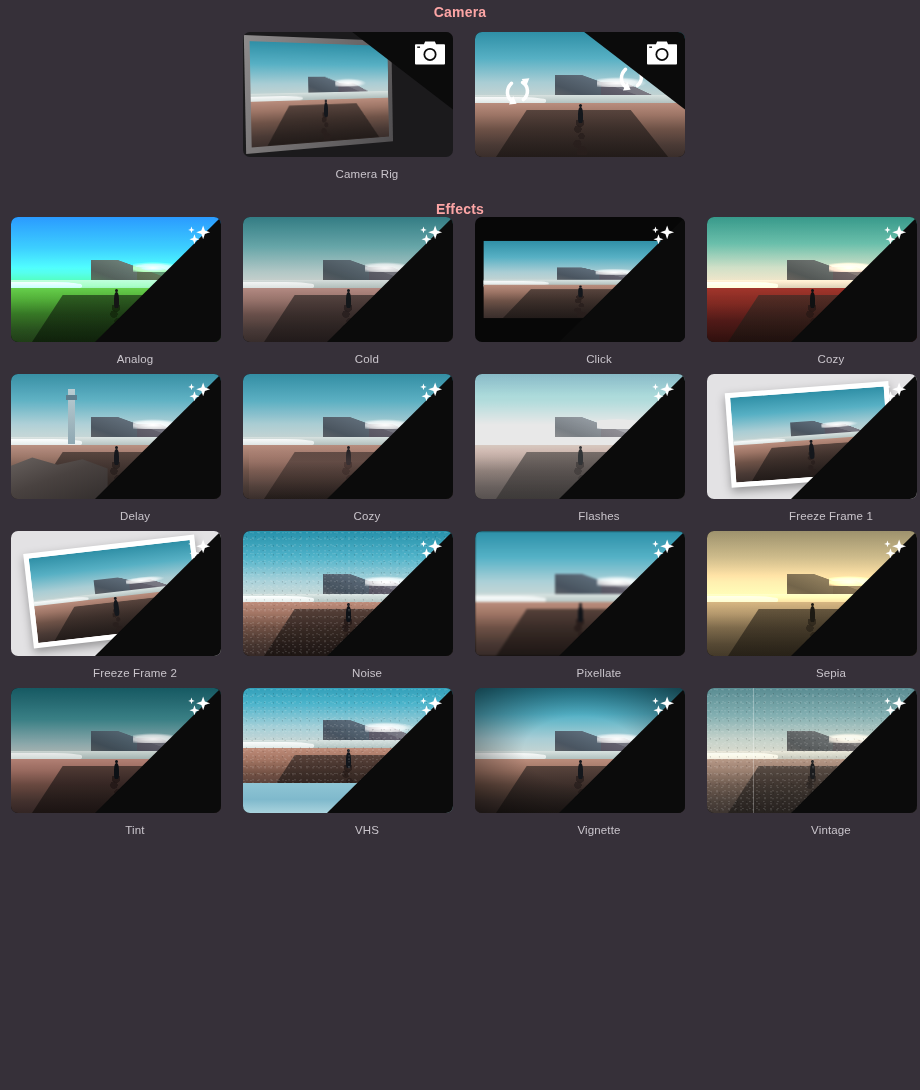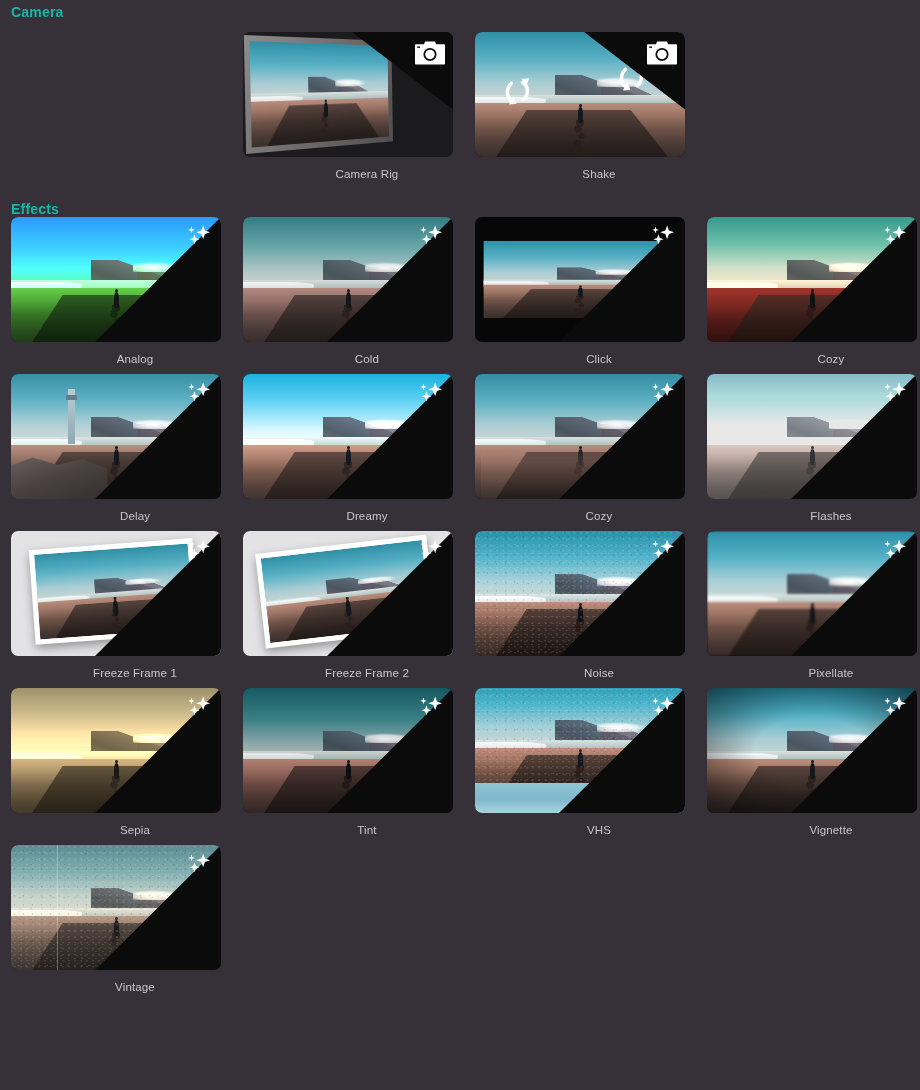--- a/index.html
+++ b/index.html
@@ -8,21 +8,22 @@
     width: 920px;
     height: 1090px;
     background: #363039;
     font-family: "Liberation Sans", sans-serif;
     overflow: hidden;
   }
 
   .browser { padding: 0 11px; }
 
   .section-header {
-    color: #14b8a6;
+    text-align: center;
+    color: #fca5a5;
     font-size: 14px;
     font-weight: bold;
     letter-spacing: 0.2px;
   }
   .section-header.camera { padding-top: 4px; padding-bottom: 12px; }
   .section-header.effects { padding-top: 12px; padding-bottom: 0; }
 
   .grid {
     display: grid;
     grid-template-columns: repeat(4, 210px);
@@ -330,21 +331,20 @@
          <div class="corner camera-corner"></div>
          <div class="badge-icon">
             <svg viewBox="0 0 34 28">
   <path fill="#fff" d="M11.5 1 h11 l1.4 3.2 H33 a1 1 0 0 1 1 1 V26 a1 1 0 0 1 -1 1 H1 a1 1 0 0 1 -1 -1 V5.2 a1 1 0 0 1 1 -1 h9.1 Z"></path>
   <circle cx="17" cy="15.6" r="7.4" fill="#0b0b0b"></circle>
   <circle cx="17" cy="15.6" r="5.4" fill="#fff"></circle>
   <rect x="2.5" y="6.6" width="3.2" height="1.6" fill="#0b0b0b"></rect>
 </svg>
           </div>
        </div>
-       <div class="tile-label">Shake</div>
       </div>
     </div>
 
   <div class="section-header effects">Effects</div>
   <div class="grid effects-grid" id="effects-grid">
       <div class="tile fx-analog">
         <div class="thumb">
 
   <div class="photo">
     <div class="sky"></div>
@@ -468,46 +468,20 @@
          <div class="badge-icon">
             <svg viewBox="0 0 32 30">
   <path fill="#fff" d="M21.5 1.5 L23.4 7.0 L28.9 8.9 L23.4 10.8 L21.5 16.3 L19.6 10.8 L14.1 8.9 L19.6 7.0 Z"></path>
   <path fill="#fff" d="M12.2 11.0 L13.6 15.0 L17.6 16.4 L13.6 17.8 L12.2 21.8 L10.8 17.8 L6.8 16.4 L10.8 15.0 Z"></path>
   <path fill="#fff" d="M9.0 2.8 L9.9 5.4 L12.5 6.3 L9.9 7.2 L9.0 9.8 L8.1 7.2 L5.5 6.3 L8.1 5.4 Z"></path>
 </svg>
           </div>
        </div>
        <div class="tile-label">Delay</div>
       </div>
-      <div class="tile fx-dreamy">
-        <div class="thumb">
-
-  <div class="photo">
-    <div class="sky"></div>
-    <div class="mountains"></div>
-    <div class="mountains2"></div>
-    <div class="clouds"></div>
-    <div class="sea"></div>
-    <div class="surf"></div>
-    <div class="beach"></div>
-    <div class="wetsand"></div>
-    <div class="footprints"></div>
-    <div class="person"></div>
-  </div>
-         <div class="corner"></div>
-         <div class="badge-icon">
-            <svg viewBox="0 0 32 30">
-  <path fill="#fff" d="M21.5 1.5 L23.4 7.0 L28.9 8.9 L23.4 10.8 L21.5 16.3 L19.6 10.8 L14.1 8.9 L19.6 7.0 Z"></path>
-  <path fill="#fff" d="M12.2 11.0 L13.6 15.0 L17.6 16.4 L13.6 17.8 L12.2 21.8 L10.8 17.8 L6.8 16.4 L10.8 15.0 Z"></path>
-  <path fill="#fff" d="M9.0 2.8 L9.9 5.4 L12.5 6.3 L9.9 7.2 L9.0 9.8 L8.1 7.2 L5.5 6.3 L8.1 5.4 Z"></path>
-</svg>
-          </div>
-       </div>
-       <div class="tile-label">Dreamy</div>
-      </div>
       <div class="tile fx-echo">
         <div class="thumb">
 
   <div class="photo">
     <div class="sky"></div>
     <div class="mountains"></div>
     <div class="mountains2"></div>
     <div class="clouds"></div>
     <div class="sea"></div>
     <div class="surf"></div>

